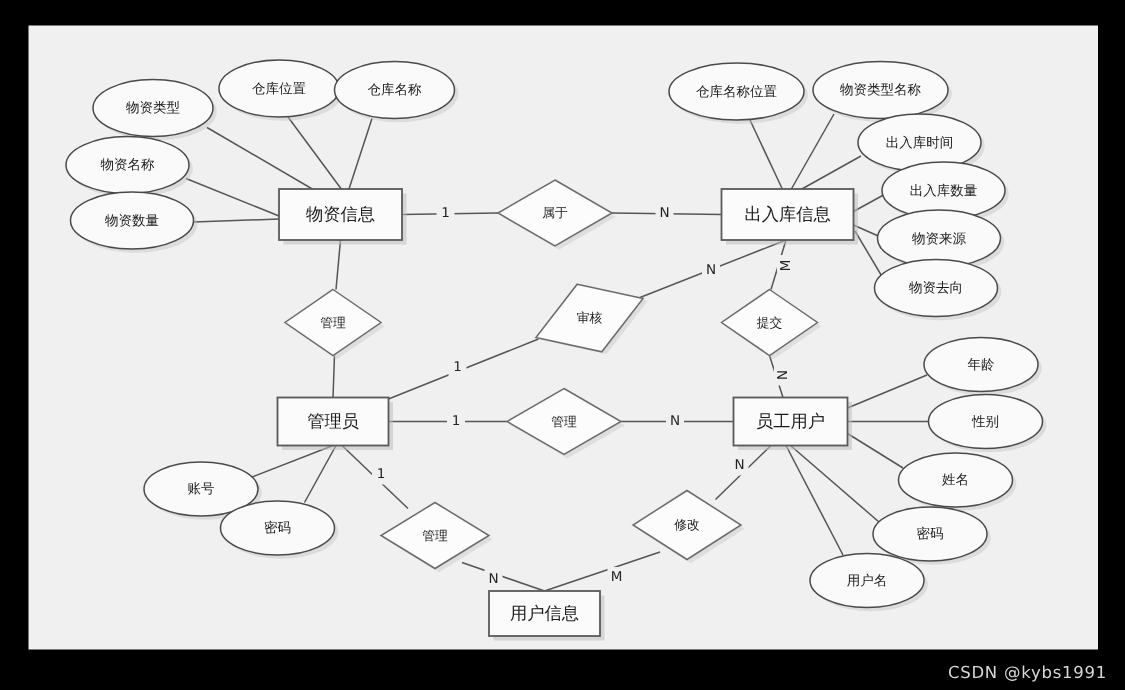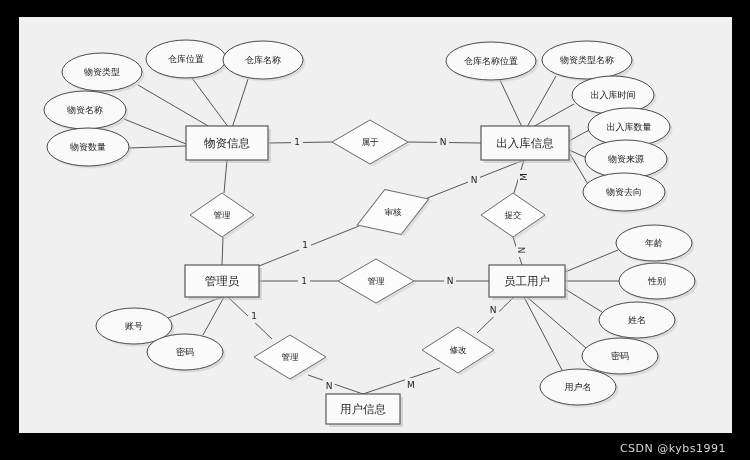--- a/index.html
+++ b/index.html
@@ -82,21 +82,21 @@
   }
   text.rel-label {
     font-size: 8.5px;
   }
   text.card-label {
     font-size: 9px;
     fill: #222222;
   }
   .watermark {
     position: absolute;
-    right: 24px;
+    right: 12px;
     bottom: 5px;
     color: #d8d8d8;
     font-size: 11px;
     font-family: "DejaVu Sans", "Liberation Sans", sans-serif;
     letter-spacing: 0.5px;
     white-space: nowrap;
   }
 </style>
 </head>
 <body>

